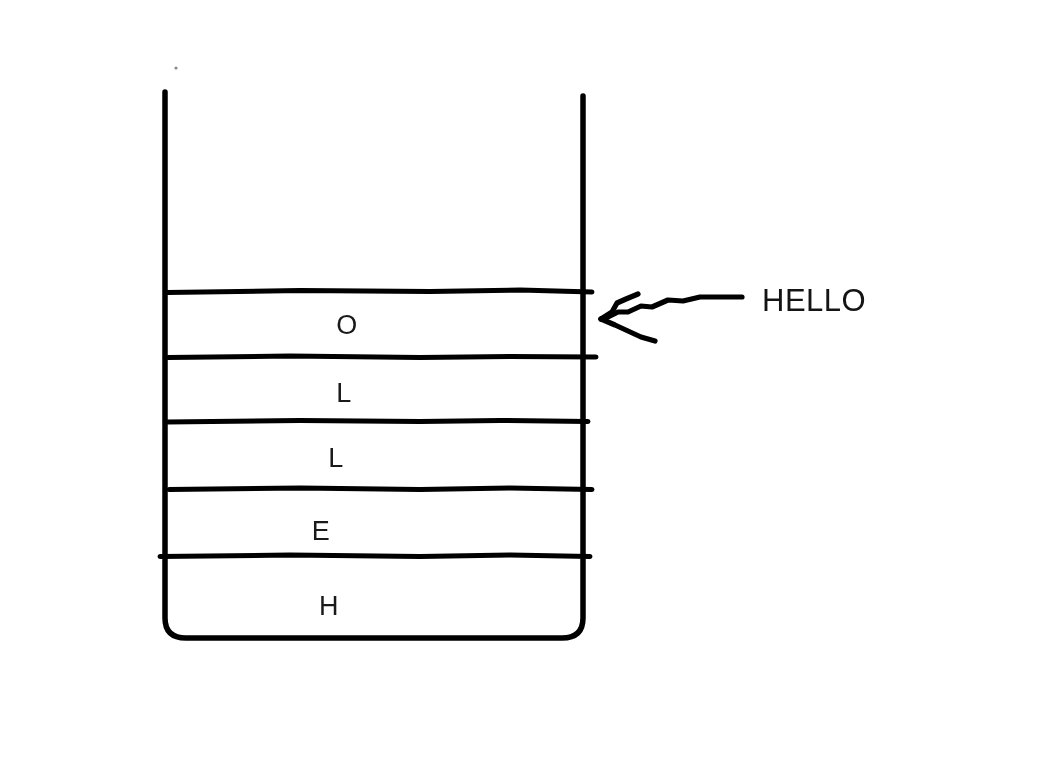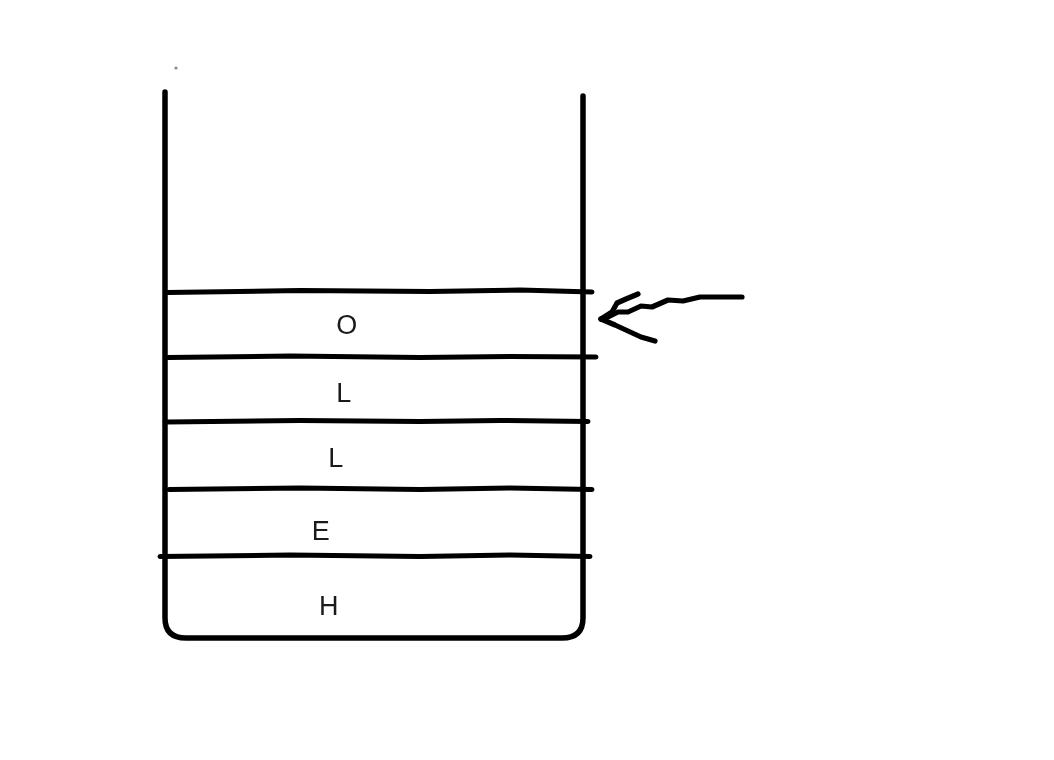--- a/index.html
+++ b/index.html
@@ -78,14 +78,15 @@
   <div class="cell-label" style="left:347px; top:325px;">O</div>
 
   <div class="cell-label" style="left:344px; top:393px;">L</div>
 
   <div class="cell-label" style="left:336px; top:458px;">L</div>
 
   <div class="cell-label" style="left:321px; top:531px;">E</div>
 
   <div class="cell-label" style="left:329px; top:606px;">H</div>
 
+  <div class="annotation-label" style="left:762px; top:285px;">HELLO</div>
 
 </div>
 
 </body></html>

